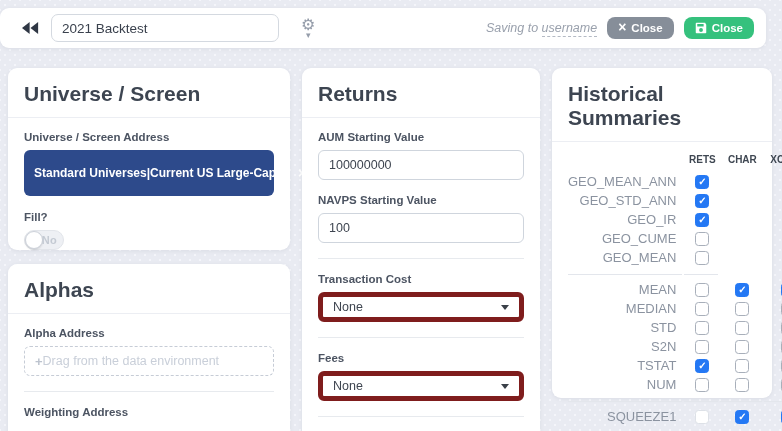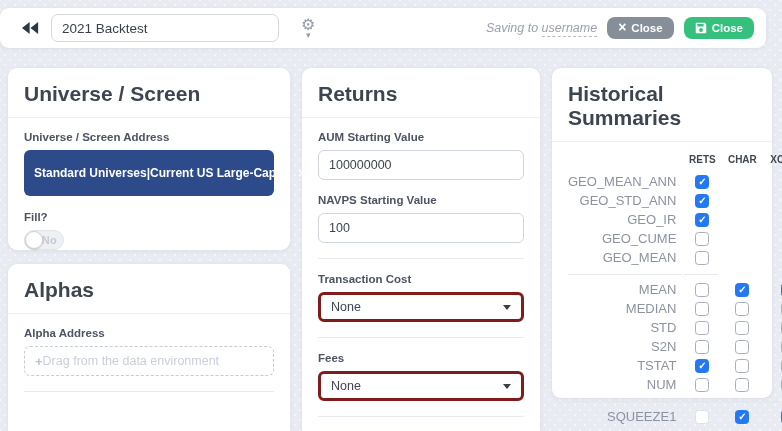--- a/index.html
+++ b/index.html
@@ -42,21 +42,21 @@
   
   .panel-header { padding:14px 16px 11px; border-bottom:1px solid #eceef3; }
   .panel-title { font-size:21px; font-weight:700; color:#3d4551; }
   .panel-body { padding:13px 16px 16px; }
 
   .field { margin-bottom:14px; }
   .field-label { font-size:11.5px; font-weight:700; color:#4c5462; margin-bottom:7px; }
   .text-input { width:100%; height:30px; border:1px solid #cfd5dd; border-radius:6px;
     padding:0 10px; font-size:12.5px; color:#3e4550; outline:none;
     font-family:"Liberation Sans",sans-serif; }
-  .select-box { height:30px; border:3px solid #7f1d1d; border-radius:6px; background:#fff;
+  .select-box { height:30px; border:5px solid #7f1d1d; border-radius:6px; background:#fff;
     display:flex; align-items:center; justify-content:space-between; padding:0 10px;
     font-size:12.5px; color:#3e4550; cursor:pointer; }
   .caret { width:0; height:0; border-left:4px solid transparent; border-right:4px solid transparent;
     border-top:5px solid #3a4048; }
   .hr { border-top:1px solid #e7eaee; margin:15px 0 14px; }
 
   
   .chip { display:flex; align-items:stretch; background:#2d4a8b; border-radius:6px; color:#fff;
     height:46px; margin-bottom:15px; width:fit-content; max-width:100%; cursor:default; }
   .chip-text { display:flex; align-items:center; padding:0 10px; font-size:12px; font-weight:600; white-space:nowrap; }
@@ -139,20 +139,21 @@
   <div class="panel-header">
     <div class="panel-title">Alphas</div>
   </div>
   <div class="panel-body">
     <div class="field-label">Alpha Address</div>
     <div class="dropzone">
       <span class="plus-icon"></span>
       <span>Drag from the data environment</span>
     </div>
     <div class="hr"></div>
+    <div class="field-label" style="margin-bottom:0;">Weighting Address</div>
   </div>
 </div>
 
 <div class="card" style="left:302px; top:68px; width:238px; height:380px;">
   <div class="panel-header">
     <div class="panel-title">Returns</div>
   </div>
   <div class="panel-body">
       <div class="field"><div class="field-label">AUM Starting Value</div><input class="text-input" value="100000000" style=""></div>
       <div class="field"><div class="field-label">NAVPS Starting Value</div><input class="text-input" value="100" style=""></div>

